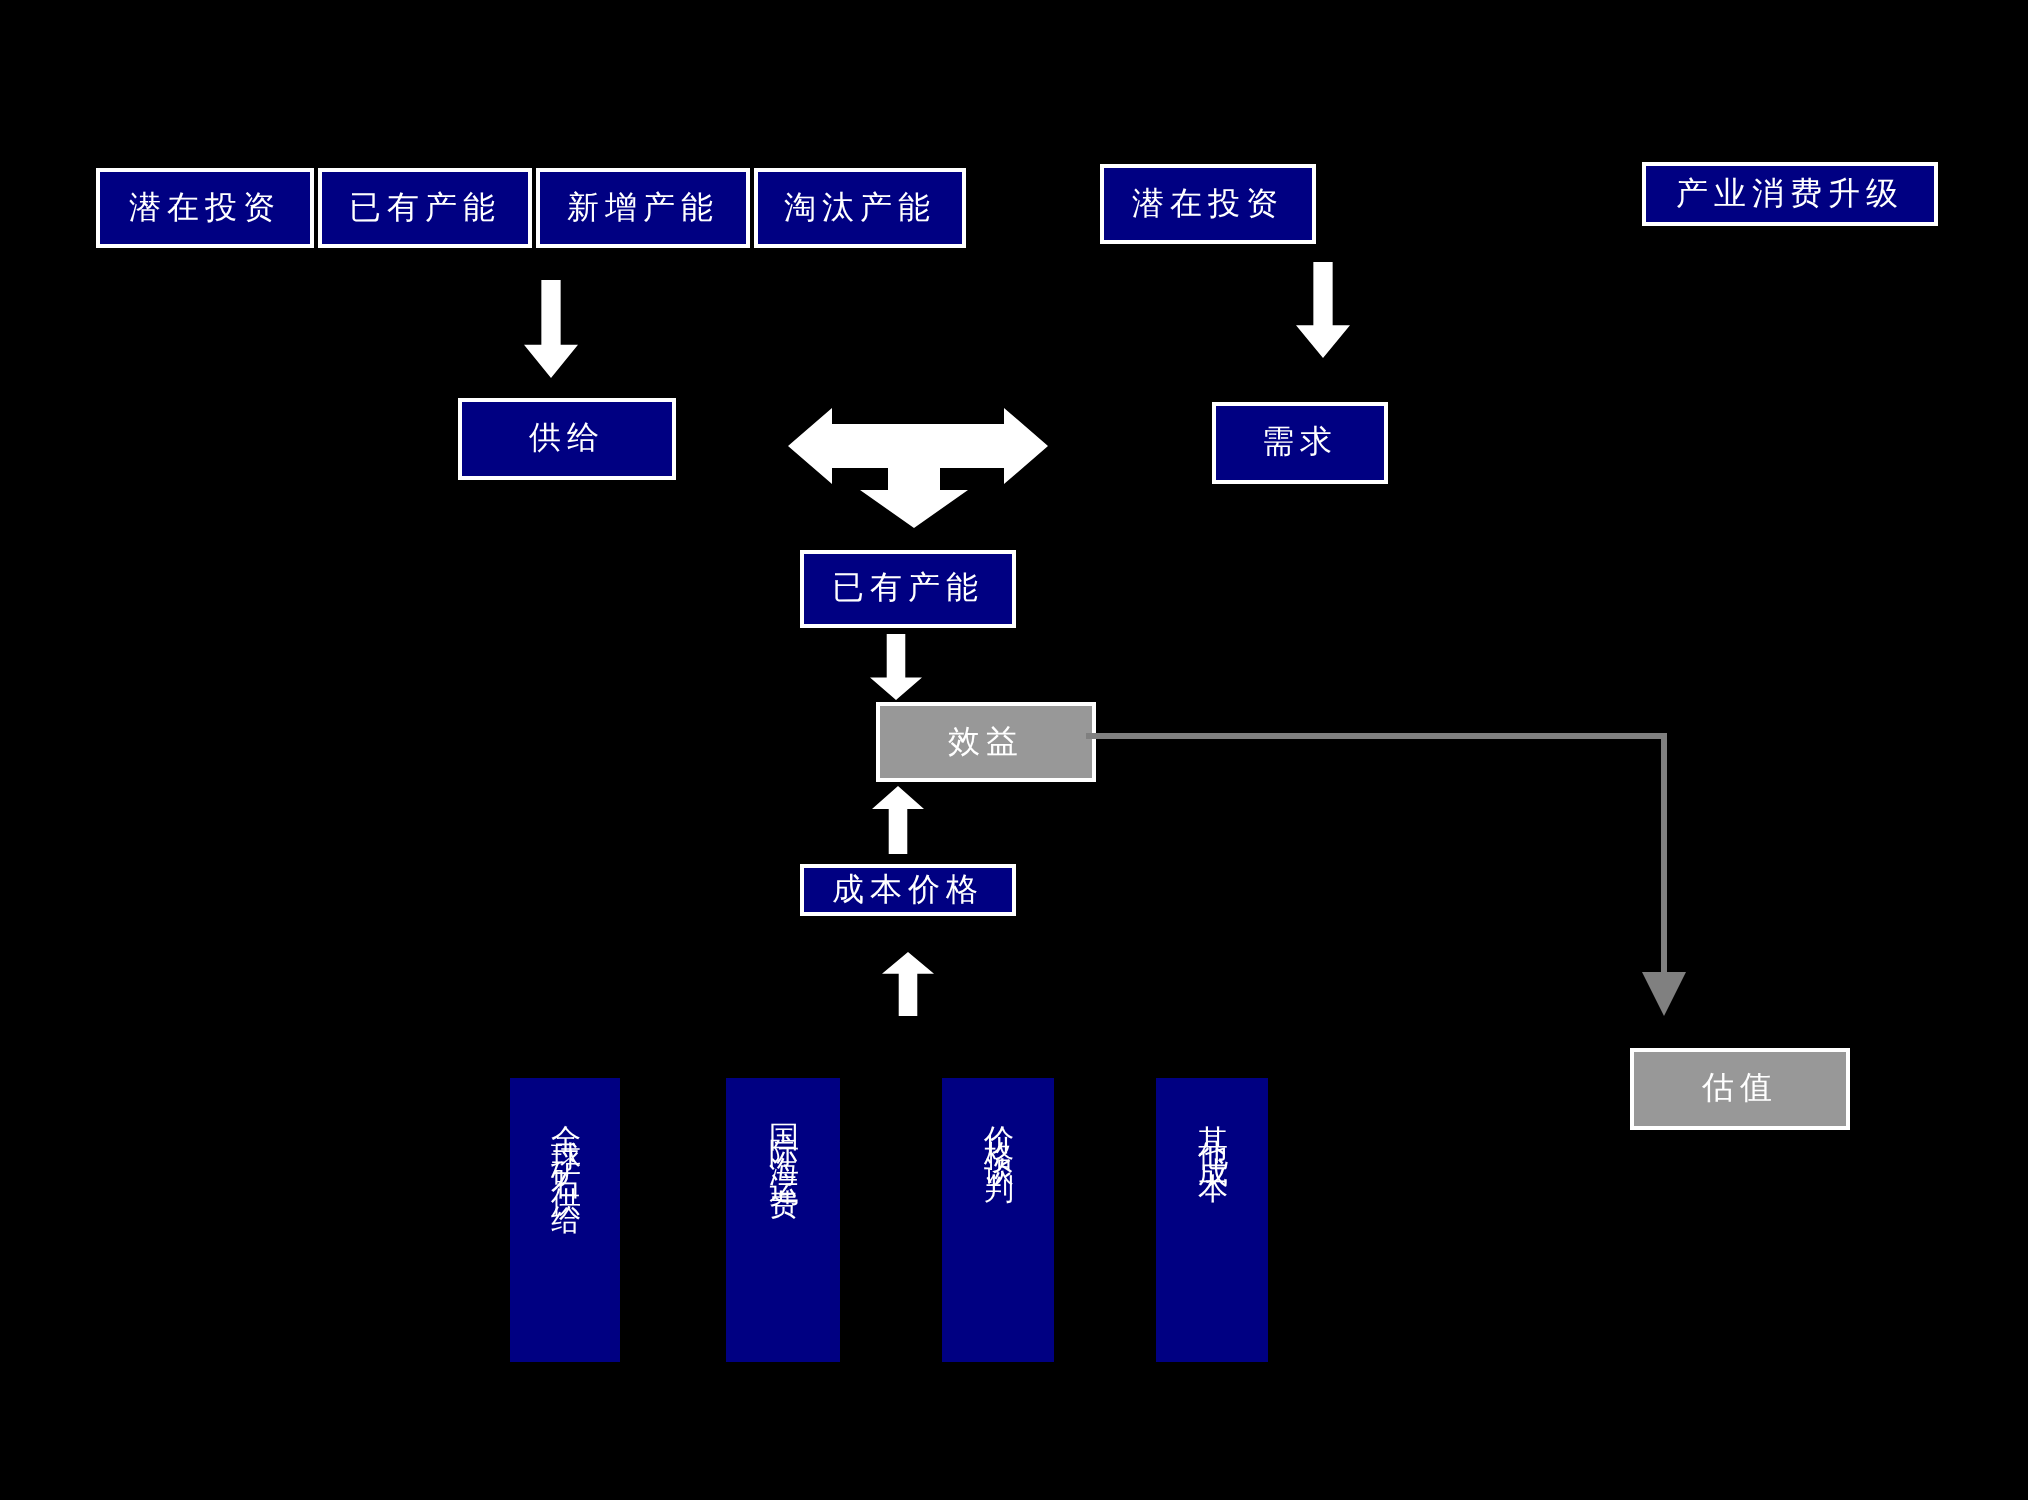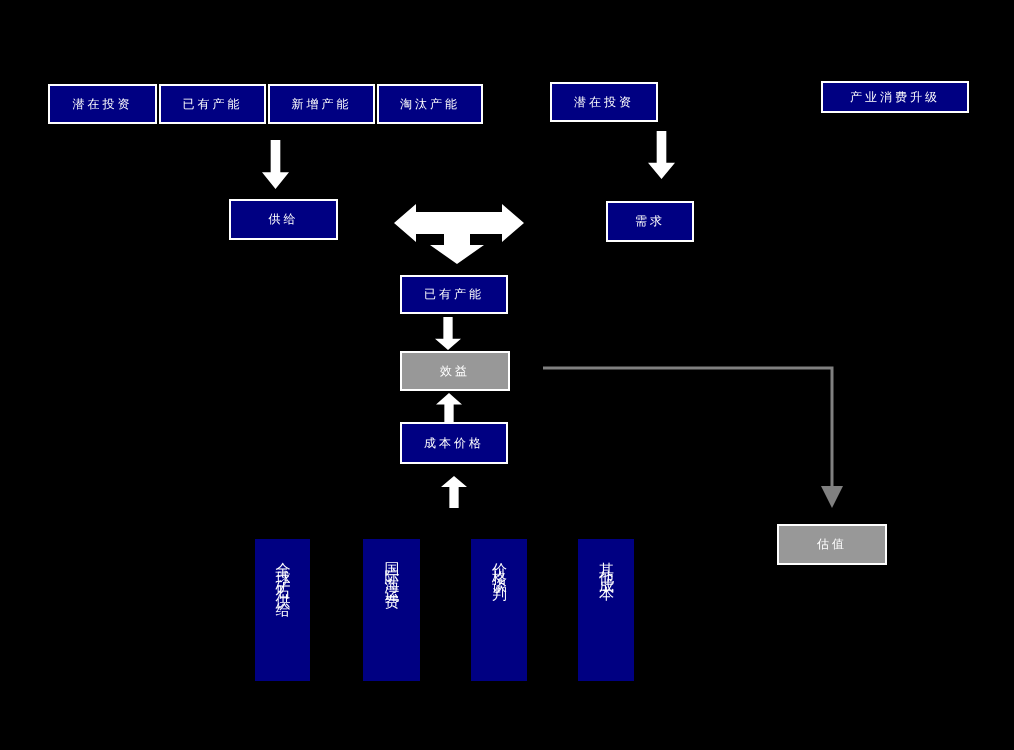--- a/index.html
+++ b/index.html
@@ -4,24 +4,24 @@
 <style>
   html,body{margin:0;padding:0;background:#000;}
   .canvas{
     position:relative;width:1014px;height:750px;overflow:hidden;
     background:var(--background,#000000);
     font-family:"DejaVu Serif","Liberation Serif",serif;
   }
   .node{
     position:absolute;box-sizing:border-box;
     display:flex;align-items:center;justify-content:center;
-    color:#ffffff;font-size:12px;letter-spacing:3px;white-space:nowrap;text-align:right;
+    color:#ffffff;font-size:16px;letter-spacing:3px;white-space:nowrap;text-align:right;
   }
   .node.blue{background:var(--node-blue,#000082);border:2px solid var(--border-white,#ffffff);}
-  .node.gray{background:var(--node-gray,#989898);border:2px solid var(--border-white,#ffffff);}
+  .node.gray{background:var(--node-gray,#989898);border:2px solid var(--border-white,#ffffff);margin-left:38px;}
   .vnode{
     position:absolute;box-sizing:border-box;
     background:var(--node-blue,#000082);
     display:flex;justify-content:center;align-items:flex-start;
     color:#ffffff;padding-top:11px;
   }
   .vtext{
     writing-mode:vertical-rl;text-orientation:upright;
     font-size:15px;line-height:1;letter-spacing:8px;
   }
@@ -65,21 +65,21 @@
   <svg class="arrow" style="left:435px;top:317px;width:26px;height:33px" viewBox="0 0 28 50" preserveAspectRatio="none">
     <polygon points="9,0 19,0 19,33 28,33 14,50 0,33 9,33"></polygon>
   </svg>
 
   <div class="node gray" style="left:400px;top:351px;width:110px;height:40px">效益</div>
 
   <svg class="arrow" style="left:436px;top:393px;width:26px;height:34px" viewBox="0 0 28 50" preserveAspectRatio="none">
     <polygon points="14,0 28,17 19,17 19,50 9,50 9,17 0,17"></polygon>
   </svg>
 
-  <div class="node blue" style="left:400px;top:422px;width:108px;height:42px">成本价格</div>
+  <div class="node blue" style="left:400px;top:432px;width:108px;height:26px">成本价格</div>
 
   <svg class="arrow" style="left:441px;top:476px;width:26px;height:32px" viewBox="0 0 28 50" preserveAspectRatio="none">
     <polygon points="14,0 28,17 19,17 19,50 9,50 9,17 0,17"></polygon>
   </svg>
 
   <svg class="connector" style="left:540px;top:360px;width:310px;height:152px" viewBox="0 0 310 152">
     <path d="M3,8 H292 V126"></path>
     <polygon points="281,126 303,126 292,148"></polygon>
   </svg>
 

